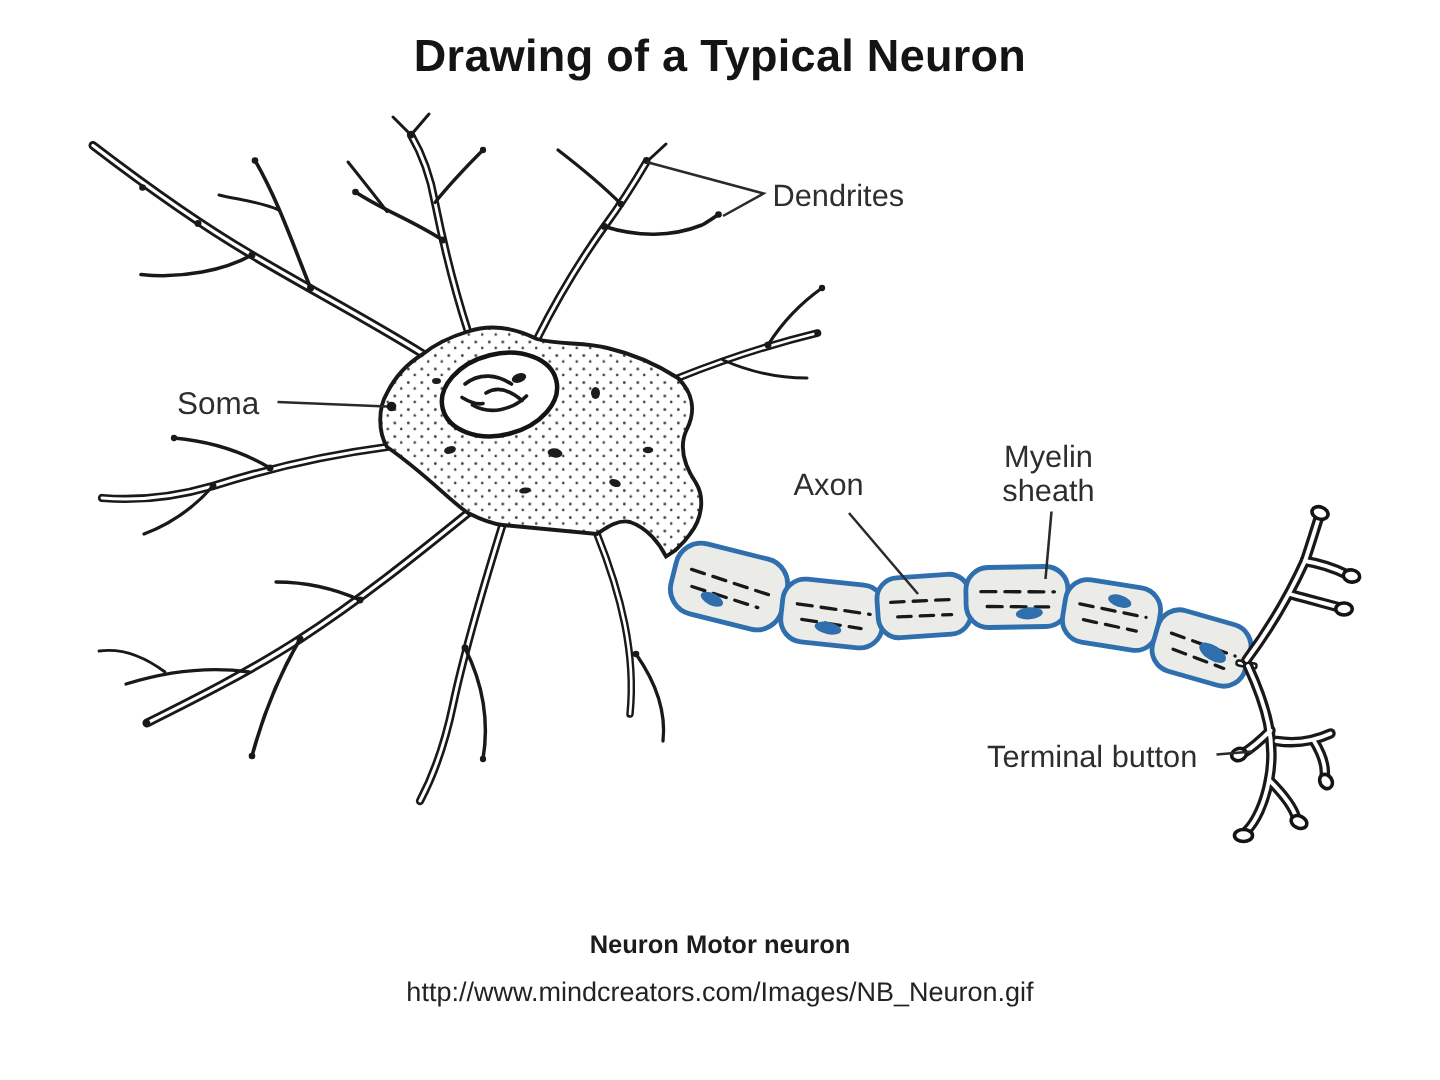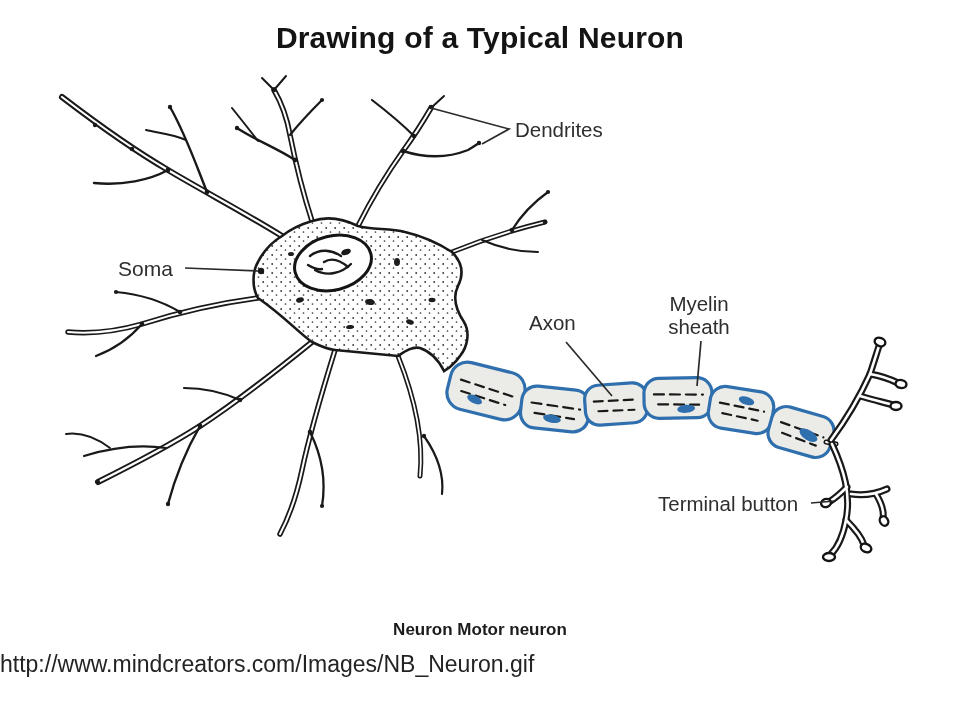--- a/index.html
+++ b/index.html
@@ -15,21 +15,21 @@
   }
 
   .diagram-svg { position: absolute; left: 0; top: 0; width: 960px; height: 720px; }
 
   .caption {
     position: absolute; top: 620px; left: 0; width: 100%;
     text-align: center; font-size: 17px; font-weight: bold; color: #1c1c1c;
   }
   .source-url {
     position: absolute; top: 651px; left: 0; width: 100%;
-    text-align: left; font-size: 23px; font-weight: normal; color: #232323;
+    text-align: center; font-size: 18px; font-weight: normal; color: #232323;
   }
 
   
   .ink  { stroke: #191919; fill: none; stroke-linecap: round; stroke-linejoin: round; }
   .core { stroke: #ffffff; fill: none; stroke-linecap: round; stroke-linejoin: round; }
   .label-text { font-family: "Liberation Sans", sans-serif; font-size: 20.5px; fill: #2e2e2e; }
   .leader { stroke: #2a2a2a; stroke-width: 1.7; fill: none; }
 </style>
 </head>
 <body>

